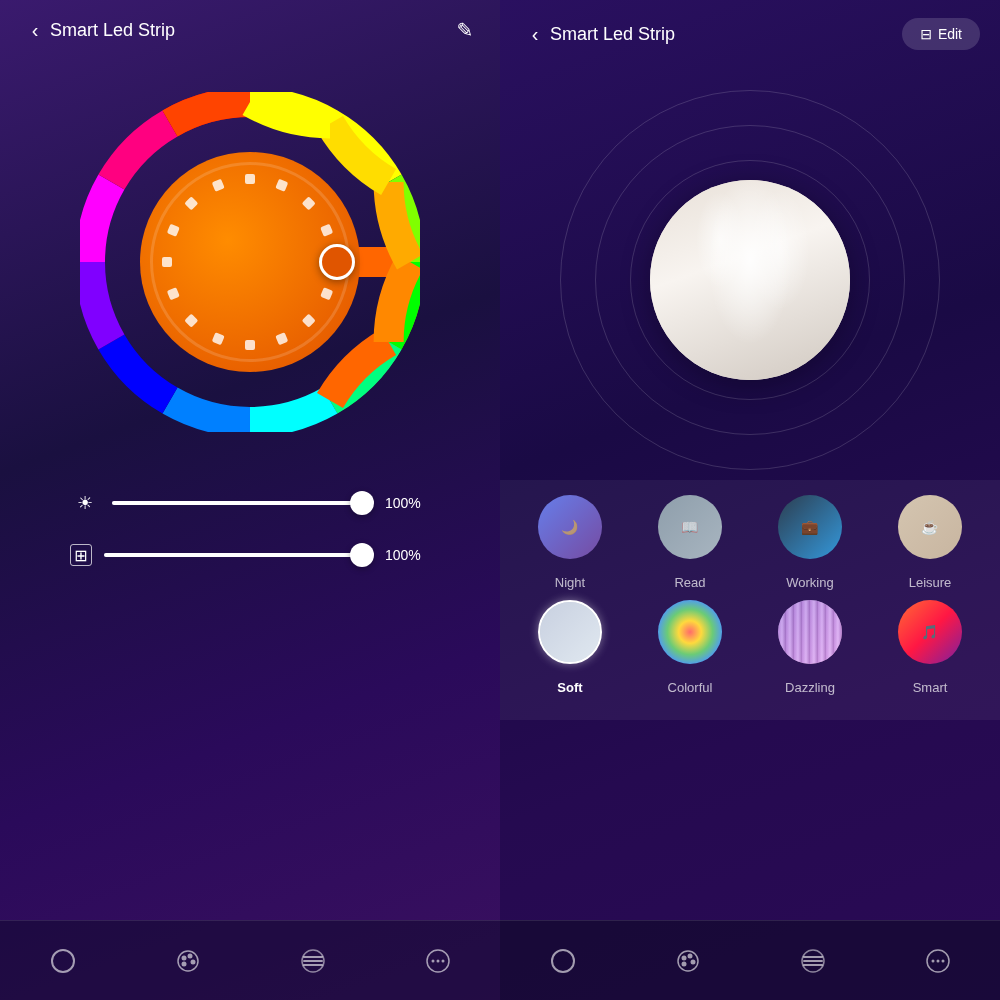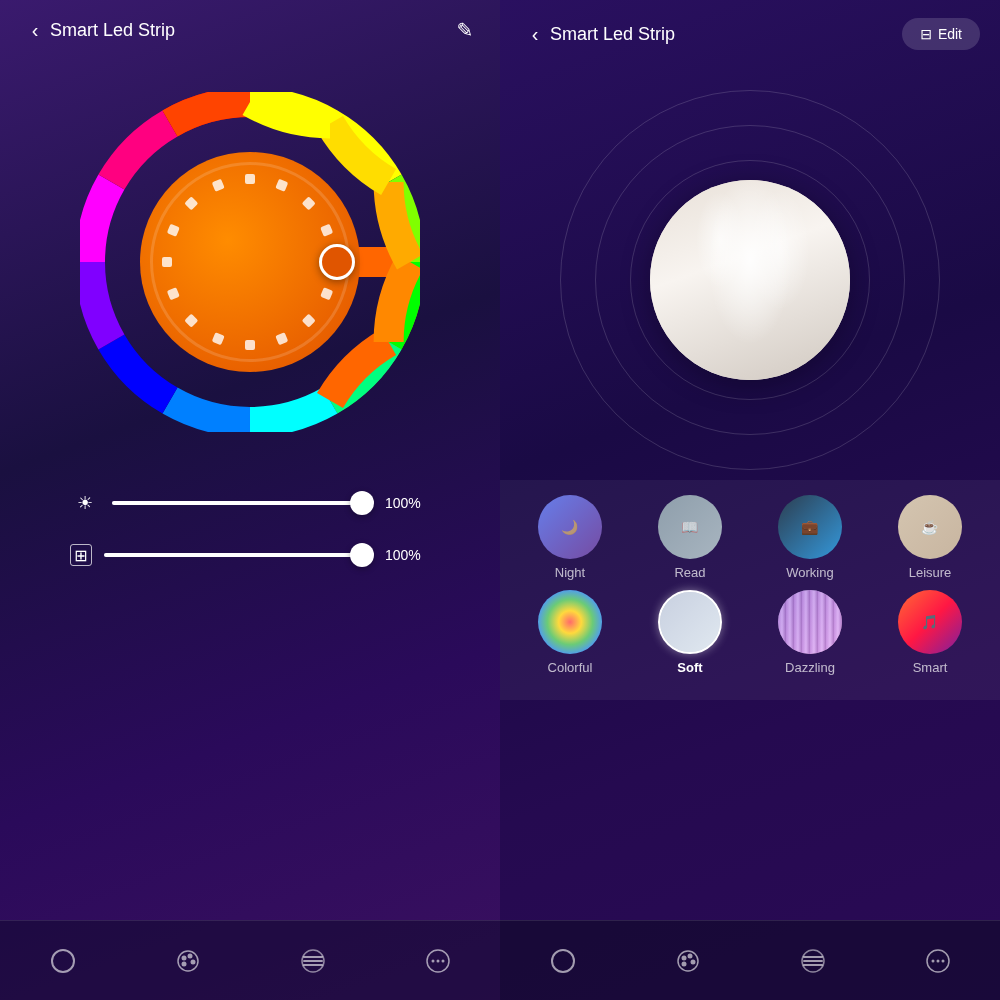--- a/index.html
+++ b/index.html
@@ -300,20 +300,21 @@
 
     .scene-thumb.active {
       border: 2px solid #fff;
       box-shadow: 0 0 10px rgba(255,255,255,0.4);
     }
 
     .scene-label {
       color: rgba(255,255,255,0.7);
       font-size: 13px;
       text-align: center;
+      margin-top: 10px;
     }
 
     .scene-label.active {
       color: #fff;
       font-weight: 600;
     }
 
     
     .thumb-night {
       background: linear-gradient(135deg, #667eea 0%, #764ba2 100%);
@@ -543,28 +544,28 @@
       <div class="scene-item">
         <div class="scene-thumb thumb-leisure">
           <div class="thumb-overlay" style="font-size:14px;">☕</div>
         </div>
         <span class="scene-label">Leisure</span>
       </div>
     </div>
 
     <div class="scene-row">
       <div class="scene-item">
+        <div class="scene-thumb thumb-soft active">
+          <div class="thumb-overlay" style="background: linear-gradient(135deg,#c8d0e0,#e0e8f0); width:100%; height:100%; border-radius:50%;"></div>
+        </div>
+        <span class="scene-label active">Soft</span>
+      </div>
+      <div class="scene-item">
         <div class="scene-thumb thumb-colorful"></div>
         <span class="scene-label">Colorful</span>
-      </div>
-      <div class="scene-item">
-        <div class="scene-thumb thumb-soft active">
-          <div class="thumb-overlay" style="background: linear-gradient(135deg,#c8d0e0,#e0e8f0); width:100%; height:100%; border-radius:50%;"></div>
-        </div>
-        <span class="scene-label active">Soft</span>
       </div>
       <div class="scene-item">
         <div class="scene-thumb thumb-dazzling">
           <div class="thumb-overlay" style="background: repeating-linear-gradient(90deg, rgba(180,120,220,0.6) 0px, rgba(220,180,255,0.6) 4px, rgba(140,80,180,0.6) 8px); width:100%; height:100%; border-radius:50%;"></div>
         </div>
         <span class="scene-label">Dazzling</span>
       </div>
       <div class="scene-item">
         <div class="scene-thumb thumb-music">
           <div class="thumb-overlay" style="font-size:14px;">🎵</div>

